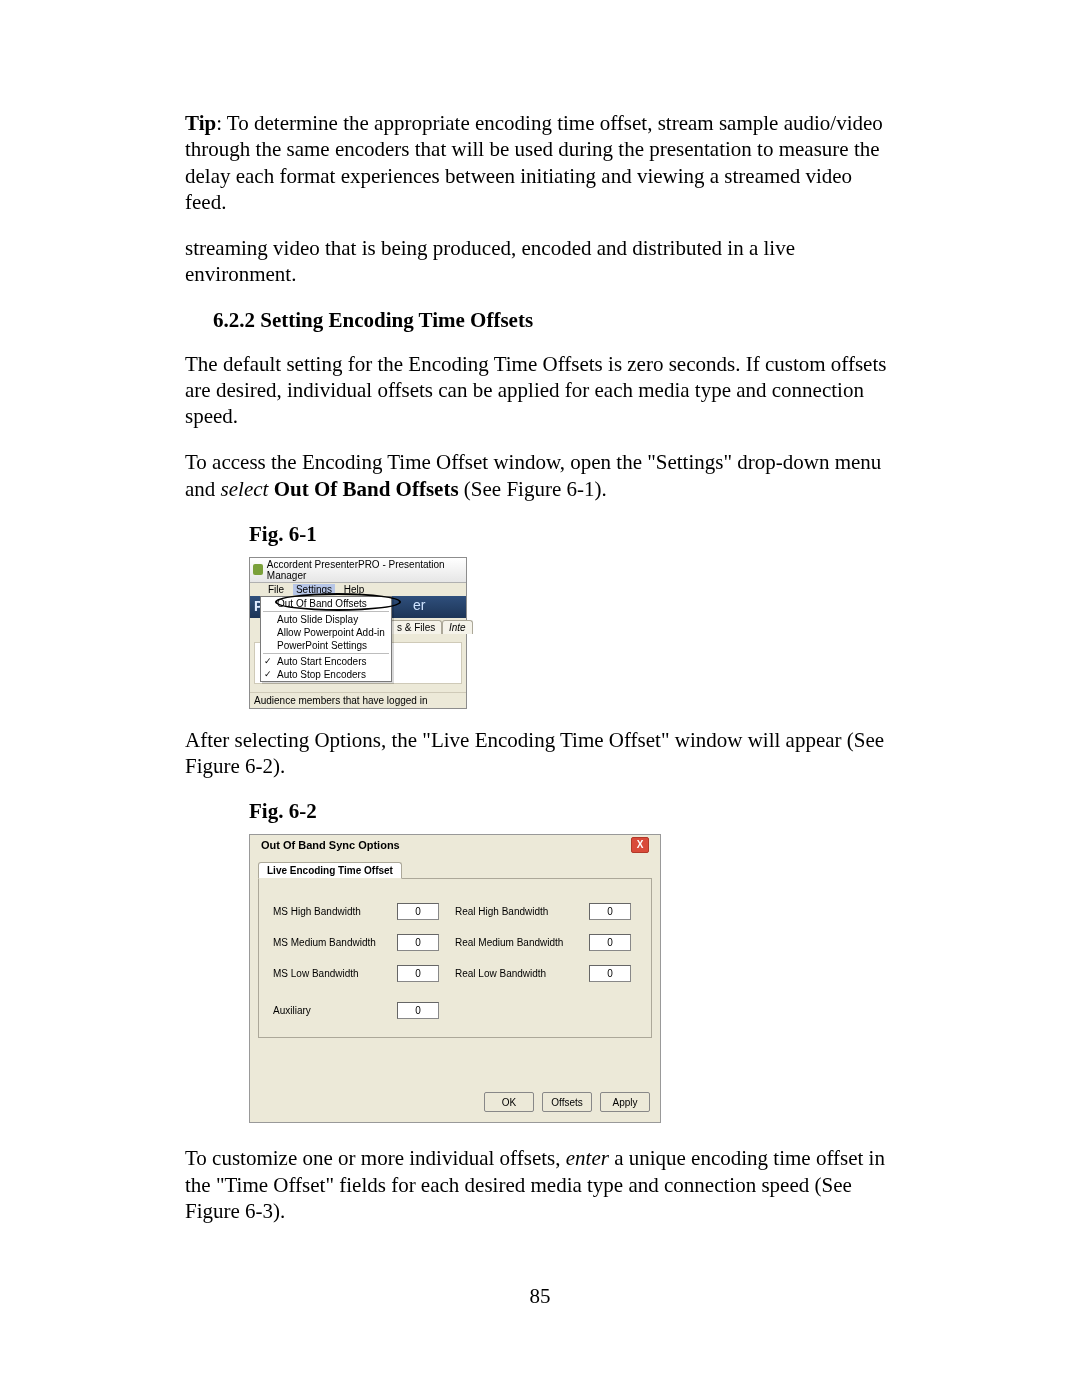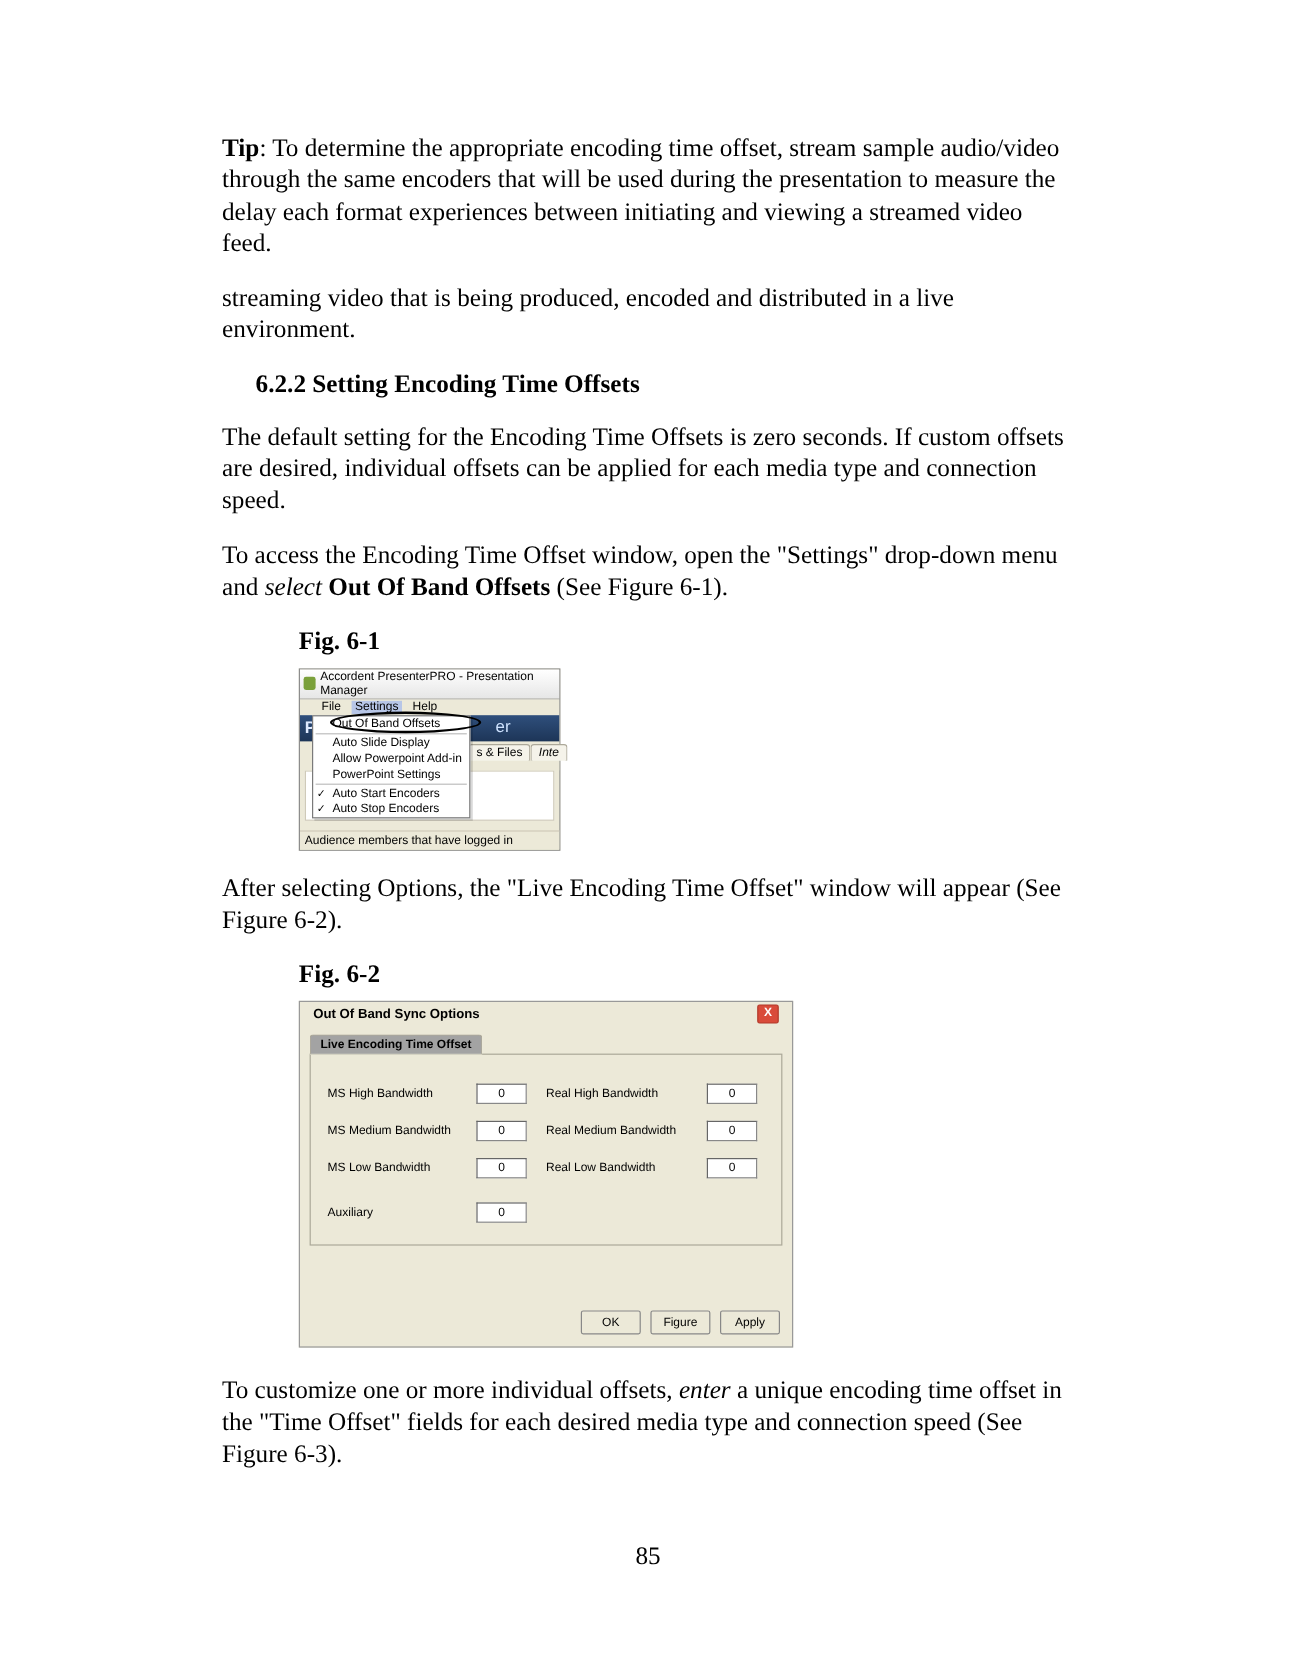--- a/index.html
+++ b/index.html
@@ -166,21 +166,21 @@
     text-align: center;
     line-height: 13px;
     border: 1px solid #b23929;
     border-radius: 2px;
   }
   .fig62 .tabstrip {
     padding: 6px 8px 0 8px;
   }
   .fig62 .tabstrip .tab {
     display: inline-block;
-    background: #a3a3a3;
+    background: #ffffff;
     border: 1px solid #aca899;
     border-bottom: 1px solid #ece9d8;
     border-radius: 3px 3px 0 0;
     padding: 2px 8px;
     font-weight: bold;
     font-size: 10px;
     position: relative;
     top: 1px;
   }
   .fig62 .panel {
@@ -326,21 +326,21 @@
         <span>Real Low Bandwidth</span>
         <input class="field" value="0" style="">
       </div>
       <div class="aux-row">
         <span>Auxiliary</span>
         <input class="field" value="0" style="">
       </div>
     </div>
     <div class="btnrow">
       <button class="btn">OK</button>
-      <button class="btn">Figure</button>
+      <button class="btn">Offsets</button>
       <button class="btn">Apply</button>
     </div>
   </div>
 
   <p class="para">
     <span>To customize one or more individual offsets, </span><span class="italic">enter</span><span> a unique encoding time offset in the "Time Offset" fields for each desired media type and connection speed (See Figure 6-3).</span>
   </p>
 
   <div class="pagenum">85</div>
 

